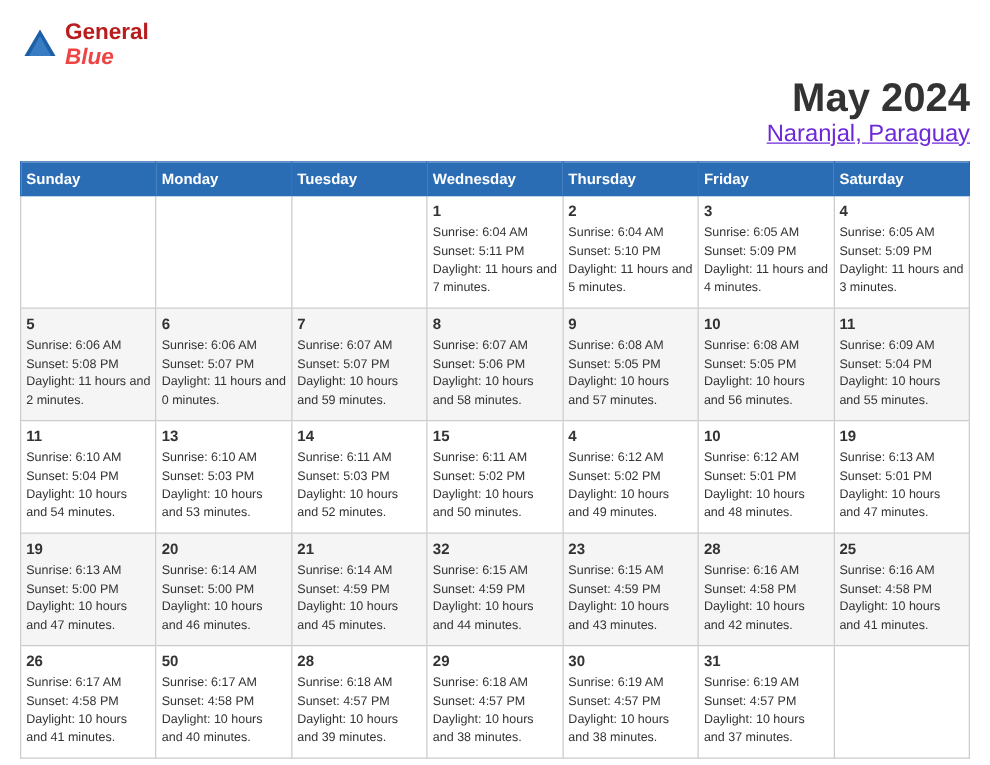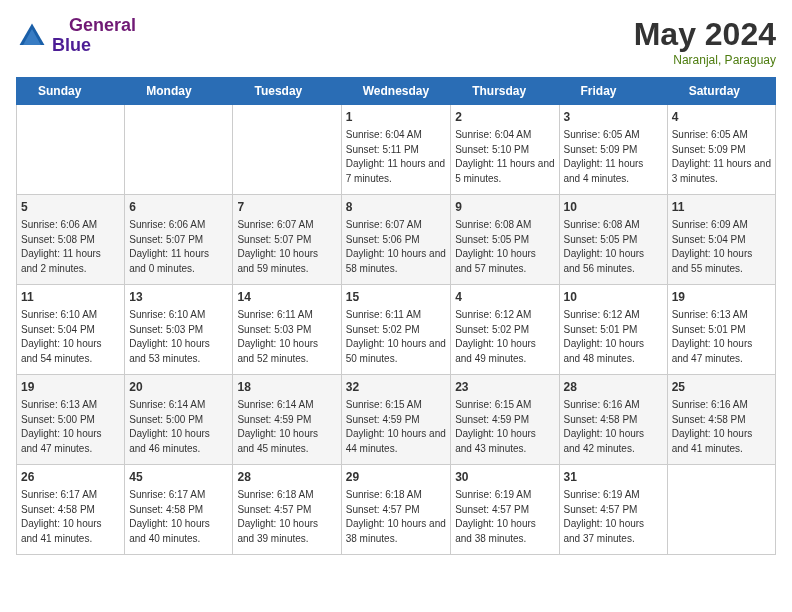--- a/index.html
+++ b/index.html
@@ -19,47 +19,49 @@
     .logo {
       display: flex;
       align-items: center;
       gap: 4px;
     }
     .logo-text {
       font-size: 18px;
       font-weight: bold;
       line-height: 1.1;
     }
-    .logo-general { color: #701a75; margin-left: 17px; }
-    .logo-blue { color: #4c1d95; }
+    .logo-general { color: #b91c1c; }
+    .logo-blue { color: #ef4444; font-style: italic; }
     .logo-icon {
       width: 32px;
       height: 32px;
     }
     .title-block {
       text-align: right;
     }
     .title-block .month-year {
       font-size: 32px;
       font-weight: bold;
       color: #333;
+      margin-top: 44px;
     }
     .title-block .location {
-      font-size: 12px;
-      color: #4d7c0f;
+      font-size: 19px;
+      color: #6d28d9;
+      text-decoration: underline;
     }
     table {
       width: 100%;
       border-collapse: collapse;
       font-size: 11px;
     }
     thead tr th {
       background: #2a6db5;
       color: #fff;
-      padding: 6px 21px;
+      padding: 6px 4px;
       text-align: left;
       font-size: 12px;
       font-weight: bold;
       border: 1px solid #2a6db5;
     }
     tbody tr td {
       border: 1px solid #ccc;
       vertical-align: top;
       padding: 4px;
       height: 90px;
@@ -241,21 +243,21 @@
 Sunset: 5:00 PM
 Daylight: 10 hours and 47 minutes.</div>
         </td>
         <td>
           <span class="day-num">20</span>
           <div class="day-info" style="white-space: pre-line;">Sunrise: 6:14 AM
 Sunset: 5:00 PM
 Daylight: 10 hours and 46 minutes.</div>
         </td>
         <td>
-          <span class="day-num">18</span>
+          <span class="day-num">21</span>
           <div class="day-info" style="white-space: pre-line;">Sunrise: 6:14 AM
 Sunset: 4:59 PM
 Daylight: 10 hours and 45 minutes.</div>
         </td>
         <td>
           <span class="day-num">32</span>
           <div class="day-info" style="white-space: pre-line;">Sunrise: 6:15 AM
 Sunset: 4:59 PM
 Daylight: 10 hours and 44 minutes.</div>
         </td>
@@ -279,21 +281,21 @@
         </td>
       </tr>
       <tr>
         <td>
           <span class="day-num">26</span>
           <div class="day-info" style="white-space: pre-line;">Sunrise: 6:17 AM
 Sunset: 4:58 PM
 Daylight: 10 hours and 41 minutes.</div>
         </td>
         <td>
-          <span class="day-num">45</span>
+          <span class="day-num">50</span>
           <div class="day-info" style="white-space: pre-line;">Sunrise: 6:17 AM
 Sunset: 4:58 PM
 Daylight: 10 hours and 40 minutes.</div>
         </td>
         <td>
           <span class="day-num">28</span>
           <div class="day-info" style="white-space: pre-line;">Sunrise: 6:18 AM
 Sunset: 4:57 PM
 Daylight: 10 hours and 39 minutes.</div>
         </td>

